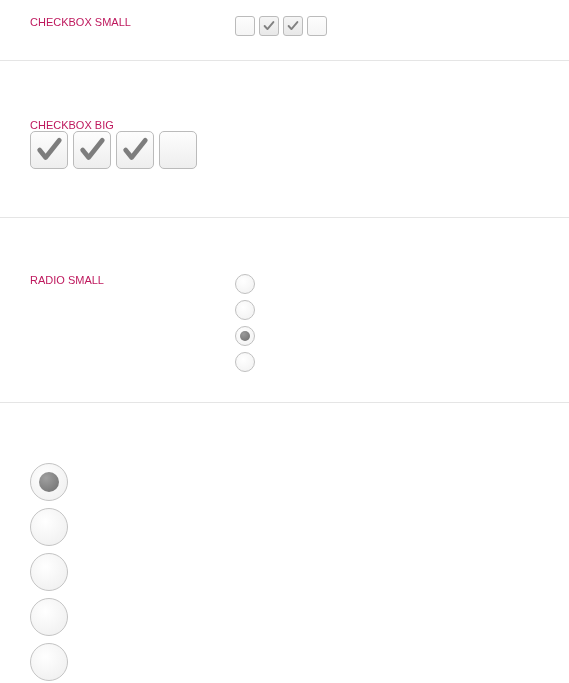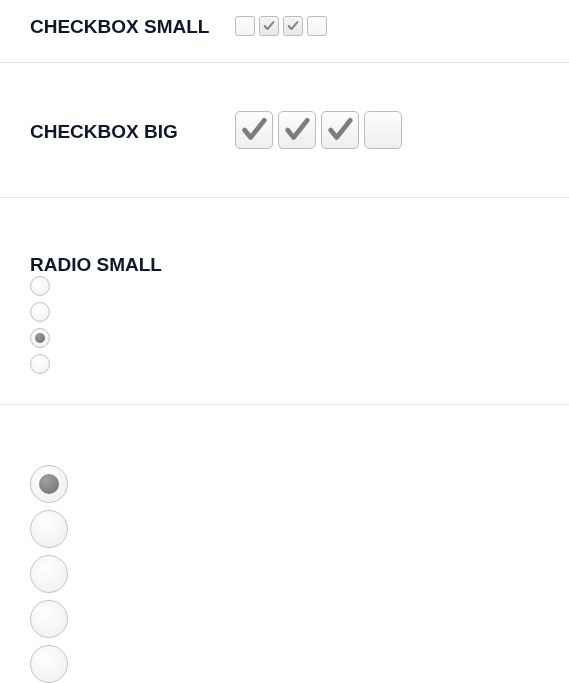--- a/index.html
+++ b/index.html
@@ -9,23 +9,23 @@
       width: 569px;
     }
     .section {
       display: flex;
       align-items: flex-start;
       padding: 24px 30px;
       border-bottom: 1px solid #e5e5e5;
     }
     .section.first { padding-top: 16px; }
     .label {
-      font-size: 19px;
-      font-weight: bold;
-      color: #0f172a;
+      font-size: 11px;
+      font-weight: normal;
+      color: #be185d;
       width: 205px;
       flex-shrink: 0;
     }
     .controls-row { display: flex; gap: 4px; align-items: center; }
     .controls-col { display: flex; flex-direction: column; gap: 6px; align-items: flex-start; }
 
     
     .cb-sm {
       width: 20px; height: 20px;
       border: 1px solid #bbb;
@@ -115,21 +115,21 @@
       <svg viewBox="0 0 16 16">
           <path class="checkmark-path" d="M3 8 L6.2 11.5 L13 3.5"></path>
         </svg>
     </span>
     <span class="cb-sm">
       
     </span>
   </div>
 </div>
 
-<div class="section" style="padding-top:48px;padding-bottom:48px;">
+<div class="section" style="padding-top:48px;padding-bottom:48px;flex-direction:column;">
   <div class="label" style="padding-top:10px;">CHECKBOX BIG</div>
   <div class="controls-row" style="gap:5px;">
     <span class="cb-bg checked">
       <svg viewBox="0 0 16 16">
           <path class="checkmark-path" d="M3 8 L6.2 12 L13.5 2.8"></path>
         </svg>
     </span>
     <span class="cb-bg checked">
       <svg viewBox="0 0 16 16">
           <path class="checkmark-path" d="M3 8 L6.2 12 L13.5 2.8"></path>
@@ -139,21 +139,21 @@
       <svg viewBox="0 0 16 16">
           <path class="checkmark-path" d="M3 8 L6.2 12 L13.5 2.8"></path>
         </svg>
     </span>
     <span class="cb-bg">
       
     </span>
   </div>
 </div>
 
-<div class="section" style="padding-top:56px;padding-bottom:30px;flex-direction:column;">
+<div class="section" style="padding-top:56px;padding-bottom:30px;">
   <div class="label">RADIO SMALL</div>
   <div class="controls-col">
     <span class="rd-sm"></span>
     <span class="rd-sm"></span>
     <span class="rd-sm checked">
         <span class="dot"></span>
       </span>
     <span class="rd-sm"></span>
   </div>
 </div>

